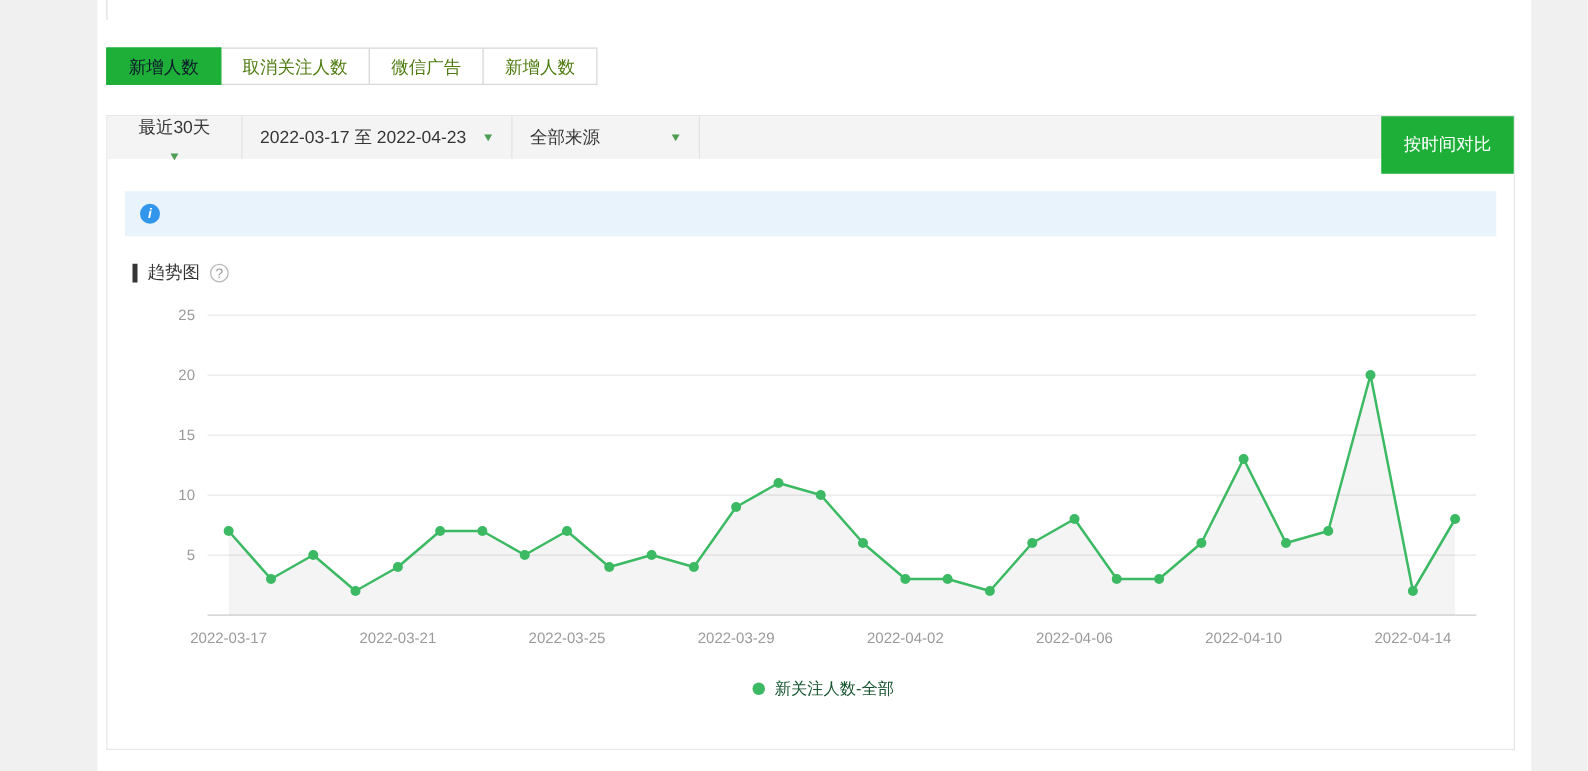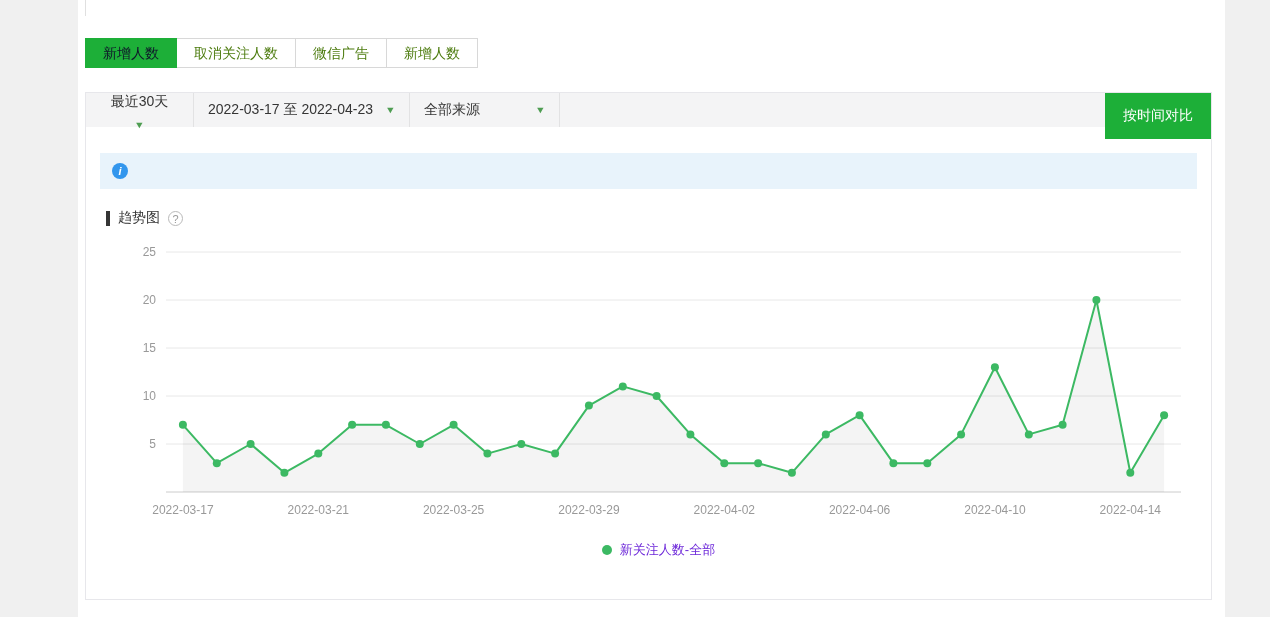--- a/index.html
+++ b/index.html
@@ -73,21 +73,21 @@
   .tbar{width:4px;height:15px;background:#353535;margin-right:8px;}
   .help-icon{
     margin-left:8px;width:15px;height:15px;border-radius:50%;
     border:1px solid #b9b9b9;color:#999;font-size:11px;line-height:14px;
     text-align:center;cursor:pointer;
   }
   .chart-wrap{margin-top:10px;padding-left:20px;}
   .tick{fill:#999;font-size:12px;font-family:"Liberation Sans","DejaVu Sans",sans-serif;}
   .legend{
     margin-top:10px;display:flex;justify-content:center;align-items:center;
-    gap:8px;font-size:13px;color:#6d28d9;cursor:pointer;
+    gap:8px;font-size:13px;color:#14532d;cursor:pointer;
   }
   .legend-dot{width:10px;height:10px;border-radius:50%;background:var(--line);}
 </style>
 </head>
 <body>
 
 <div class="content">
 
   <div class="prev-card-remnant"></div>
 

